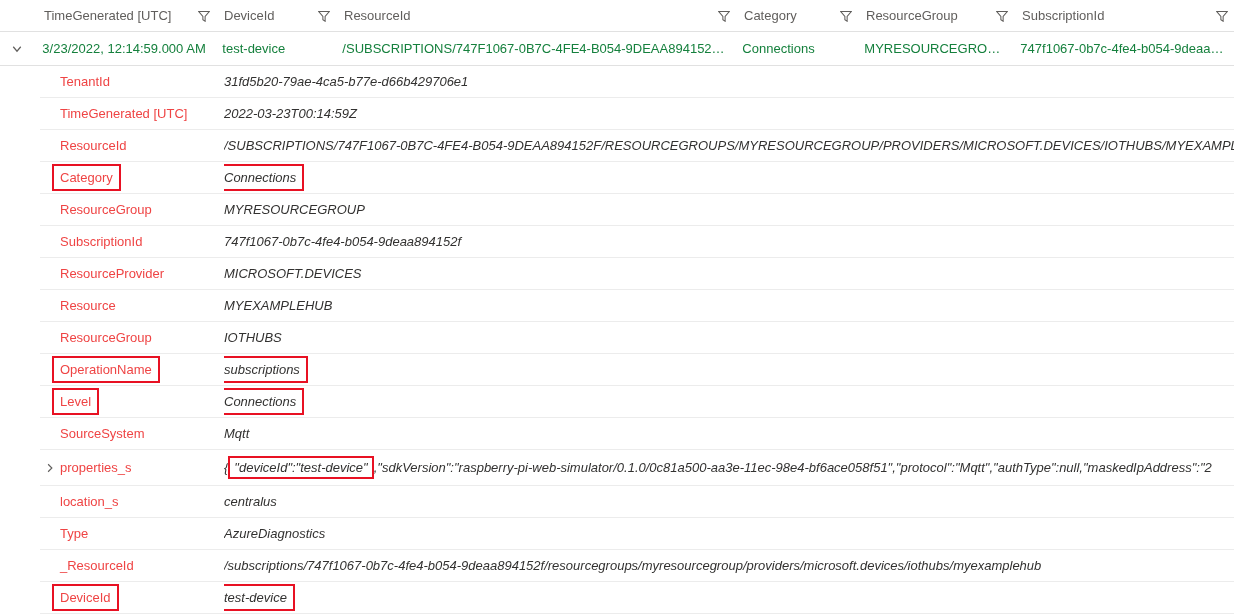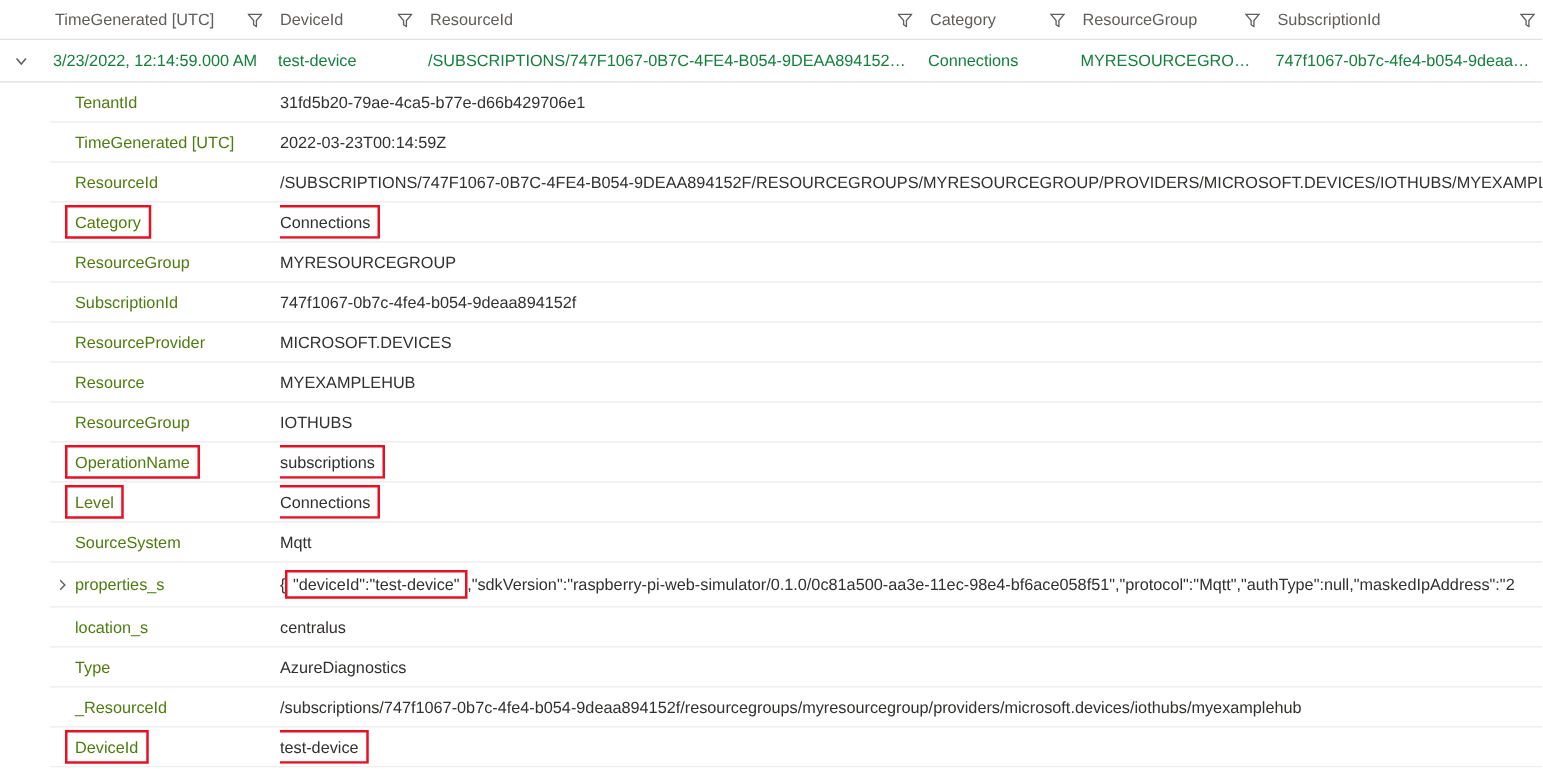--- a/index.html
+++ b/index.html
@@ -67,27 +67,28 @@
   .expand-slot {
     width: 20px;
     display: flex;
     align-items: center;
     justify-content: center;
     color: #605e5c;
     font-size: 11px;
   }
   .detail-key {
     padding: 6px 8px 6px 0;
-    color: #4d7c0f;
+    color: #ef4444;
   }
   .detail-val {
     padding: 6px 8px 6px 0;
     color: #323130;
     white-space: nowrap;
     overflow: hidden;
+    font-style: italic;
   }
   .hl-box {
     border: 2px solid #e81123;
     padding: 4px 6px;
     margin-left: -8px;
   }
   .hl-inline {
     border: 2px solid #e81123;
     padding: 2px 4px;
     display: inline-block;

